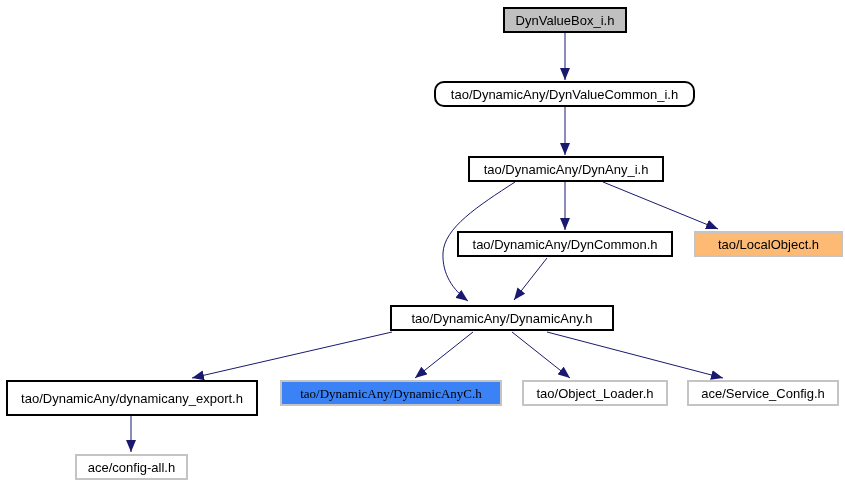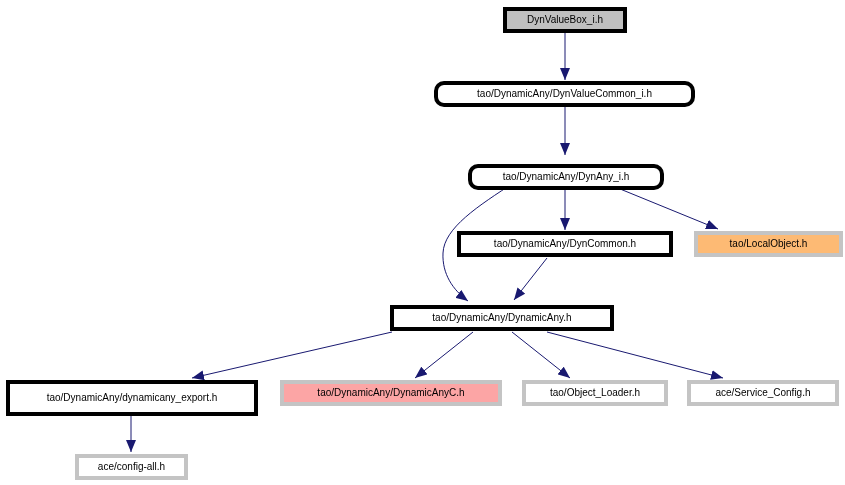--- a/index.html
+++ b/index.html
@@ -18,24 +18,24 @@
   #edge-layer {
     position: absolute;
     left: 0;
     top: 0;
     width: 845px;
     height: 485px;
   }
   .node {
     position: absolute;
     box-sizing: border-box;
-    border: 4px solid #7f1d1d;
+    border: 2px solid #7f1d1d;
     background: #ffffff;
     color: #000000;
-    font-size: 10px;
+    font-size: 13px;
     line-height: 1;
     display: flex;
     align-items: center;
     justify-content: center;
     white-space: nowrap;
     cursor: default;
   }
 </style>
 </head>
 <body>
@@ -58,31 +58,31 @@
     <path class="edge" d="M473 332 L415 378" stroke="#191970" stroke-width="1" fill="none" marker-end="url(#arrow)"></path>
     <path class="edge" d="M512 332 L570 378" stroke="#191970" stroke-width="1" fill="none" marker-end="url(#arrow)"></path>
     <path class="edge" d="M547 332 L723 378" stroke="#191970" stroke-width="1" fill="none" marker-end="url(#arrow)"></path>
     <path class="edge" d="M131 406 L131 452" stroke="#191970" stroke-width="1" fill="none" marker-end="url(#arrow)"></path>
   </svg>
 
   <div class="node" style="left: 503px; top: 7px; width: 124px; height: 26px; background: rgb(192, 192, 192); border-color: rgb(0, 0, 0);">DynValueBox_i.h</div>
 
   <div class="node" style="left: 434px; top: 81px; width: 261px; height: 26px; background: rgb(255, 255, 255); border-color: rgb(0, 0, 0); border-radius: 10px;">tao/DynamicAny/DynValueCommon_i.h</div>
 
-  <div class="node" style="left: 468px; top: 164px; width: 196px; height: 26px; background: rgb(255, 255, 255); border-color: rgb(0, 0, 0); border-radius: 10px;">tao/DynamicAny/DynAny_i.h</div>
+  <div class="node" style="left: 468px; top: 156px; width: 196px; height: 26px; background: rgb(255, 255, 255); border-color: rgb(0, 0, 0);">tao/DynamicAny/DynAny_i.h</div>
 
   <div class="node" style="left: 457px; top: 231px; width: 216px; height: 26px; background: rgb(255, 255, 255); border-color: rgb(0, 0, 0);">tao/DynamicAny/DynCommon.h</div>
 
   <div class="node" style="left: 694px; top: 231px; width: 149px; height: 26px; background: #fdba74; border-color: rgb(196, 196, 196);">tao/LocalObject.h</div>
 
   <div class="node" style="left: 390px; top: 305px; width: 224px; height: 26px; background: rgb(255, 255, 255); border-color: rgb(0, 0, 0);">tao/DynamicAny/DynamicAny.h</div>
 
   <div class="node" style="left: 6px; top: 380px; width: 252px; height: 36px; background: rgb(255, 255, 255); border-color: rgb(0, 0, 0);">tao/DynamicAny/dynamicany_export.h</div>
 
-  <div class="node" style="left: 280px; top: 380px; width: 222px; height: 26px; background: #fca5a5; border-color: rgb(196, 196, 196);">tao/DynamicAny/DynamicAnyC.h</div>
+  <div class="node" style="left: 280px; top: 380px; width: 222px; height: 26px; background: #3b82f6; border-color: rgb(196, 196, 196); font-family: Liberation Serif, serif;">tao/DynamicAny/DynamicAnyC.h</div>
 
   <div class="node" style="left: 522px; top: 380px; width: 146px; height: 26px; background: rgb(255, 255, 255); border-color: rgb(196, 196, 196);">tao/Object_Loader.h</div>
 
   <div class="node" style="left: 687px; top: 380px; width: 152px; height: 26px; background: rgb(255, 255, 255); border-color: rgb(196, 196, 196);">ace/Service_Config.h</div>
 
   <div class="node" style="left: 75px; top: 454px; width: 113px; height: 26px; background: rgb(255, 255, 255); border-color: rgb(196, 196, 196);">ace/config-all.h</div>
 
 </div>
 
 </body></html>

